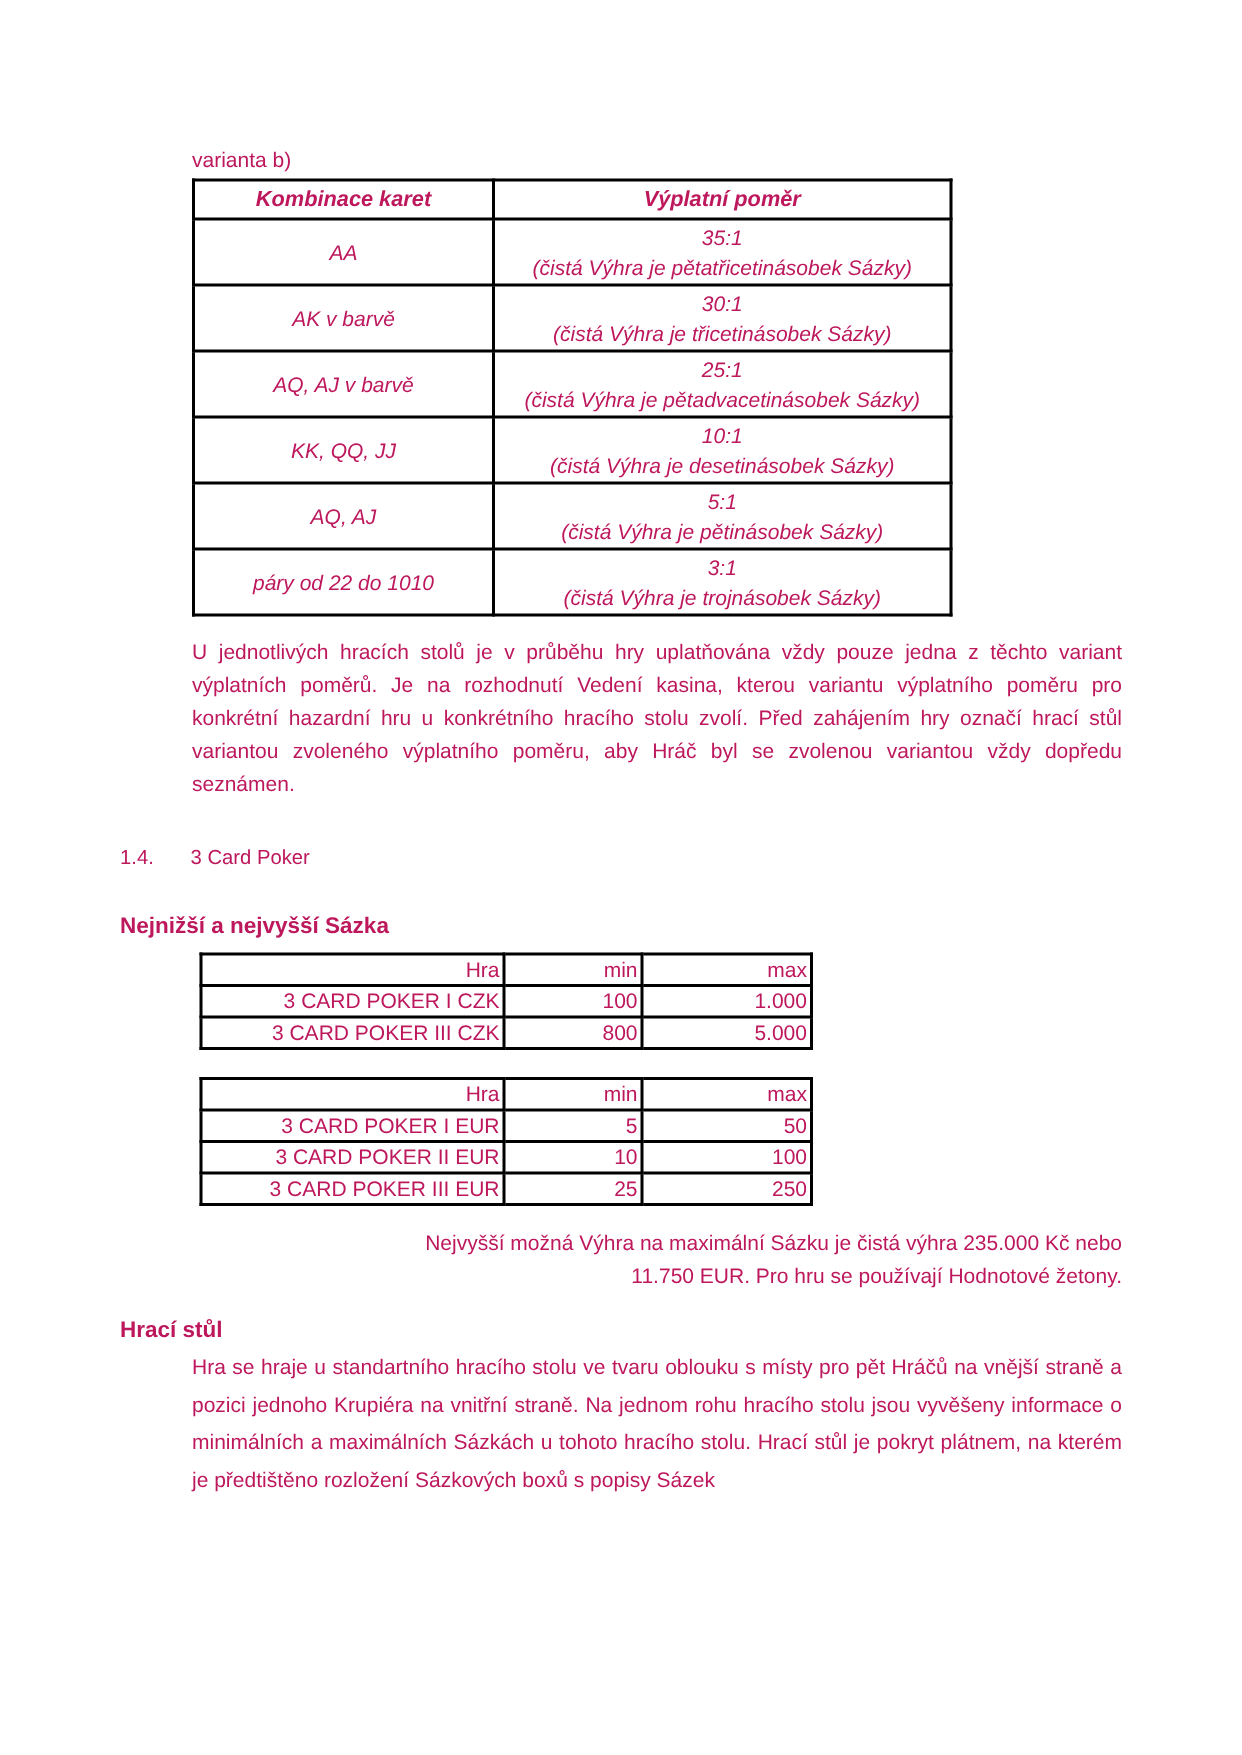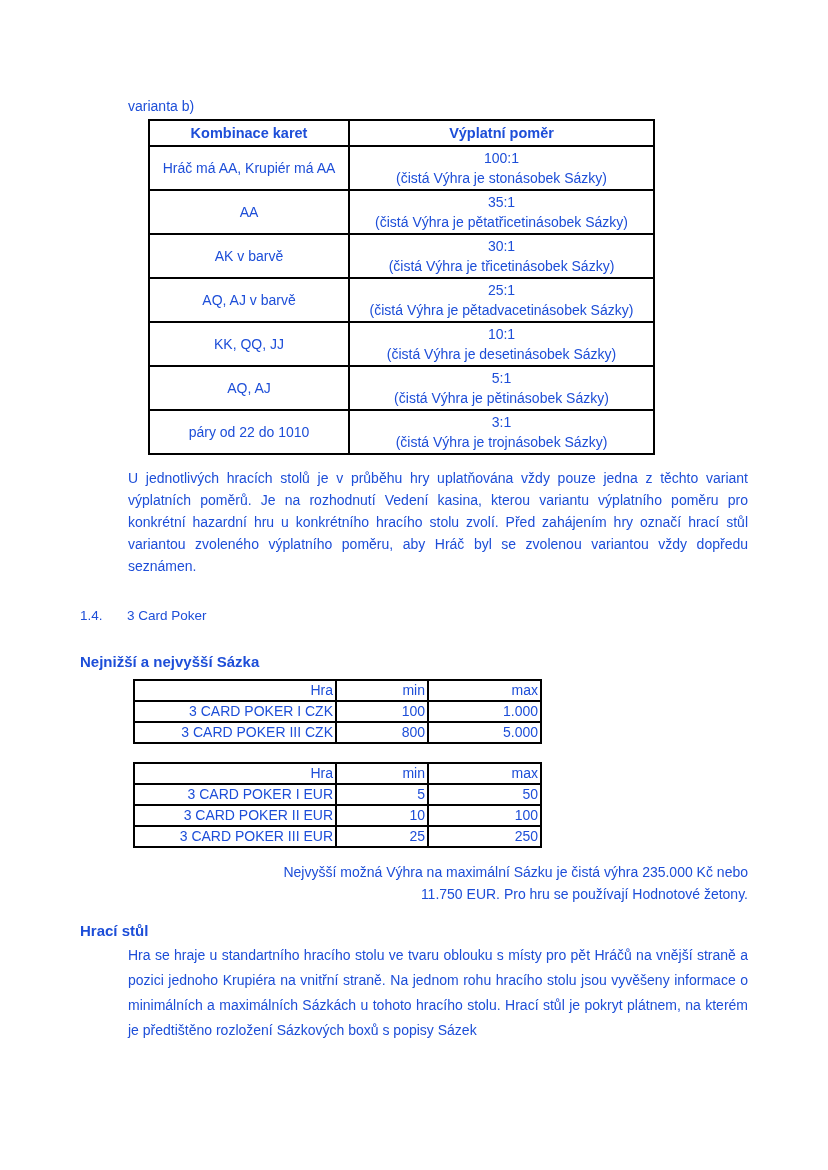--- a/index.html
+++ b/index.html
@@ -2,33 +2,33 @@
 <html><head>
 <meta charset="utf-8">
 <style>
   html, body { margin: 0; padding: 0; background: #ffffff; }
   .page {
     position: relative;
     width: 828px;
     height: 1170px;
     box-sizing: border-box;
     background: #ffffff;
-    color: #1d4ed8;
+    color: #be185d;
     font-family: "Liberation Sans", sans-serif;
     font-size: 14px;
     padding: 96px 80px 0 80px;
     overflow: hidden;
   }
   .indent { margin-left: 48px; }
   .variant { line-height: 20px; margin-bottom: 3px; }
 
   table { border-collapse: collapse; table-layout: fixed; }
   th, td { border: 2px solid #000000; }
 
-  .payout { width: 505px; margin-left: 68px; }
+  .payout { width: 505px; margin-left: 48px; font-style: italic; }
   .payout col.c1 { width: 200px; }
   .payout col.c2 { width: 305px; }
   .payout th {
     height: 22px; font-weight: bold; font-size: 14.5px;
     text-align: center; vertical-align: middle; padding: 1px 2px;
   }
   .payout td {
     height: 39px; line-height: 20px; font-size: 14px;
     text-align: center; vertical-align: middle; padding: 1px 2px;
   }
@@ -68,27 +68,20 @@
         <col class="c1">
         <col class="c2">
       </colgroup>
     <thead>
       <tr>
         <th>Kombinace karet</th>
         <th>Výplatní poměr</th>
       </tr>
     </thead>
     <tbody>
-      <tr>
-        <td>Hráč má AA, Krupiér má AA</td>
-        <td>
-          <div>100:1</div>
-          <div>(čistá Výhra je stonásobek Sázky)</div>
-        </td>
-      </tr>
       <tr>
         <td>AA</td>
         <td>
           <div>35:1</div>
           <div>(čistá Výhra je pětatřicetinásobek Sázky)</div>
         </td>
       </tr>
       <tr>
         <td>AK v barvě</td>
         <td>

